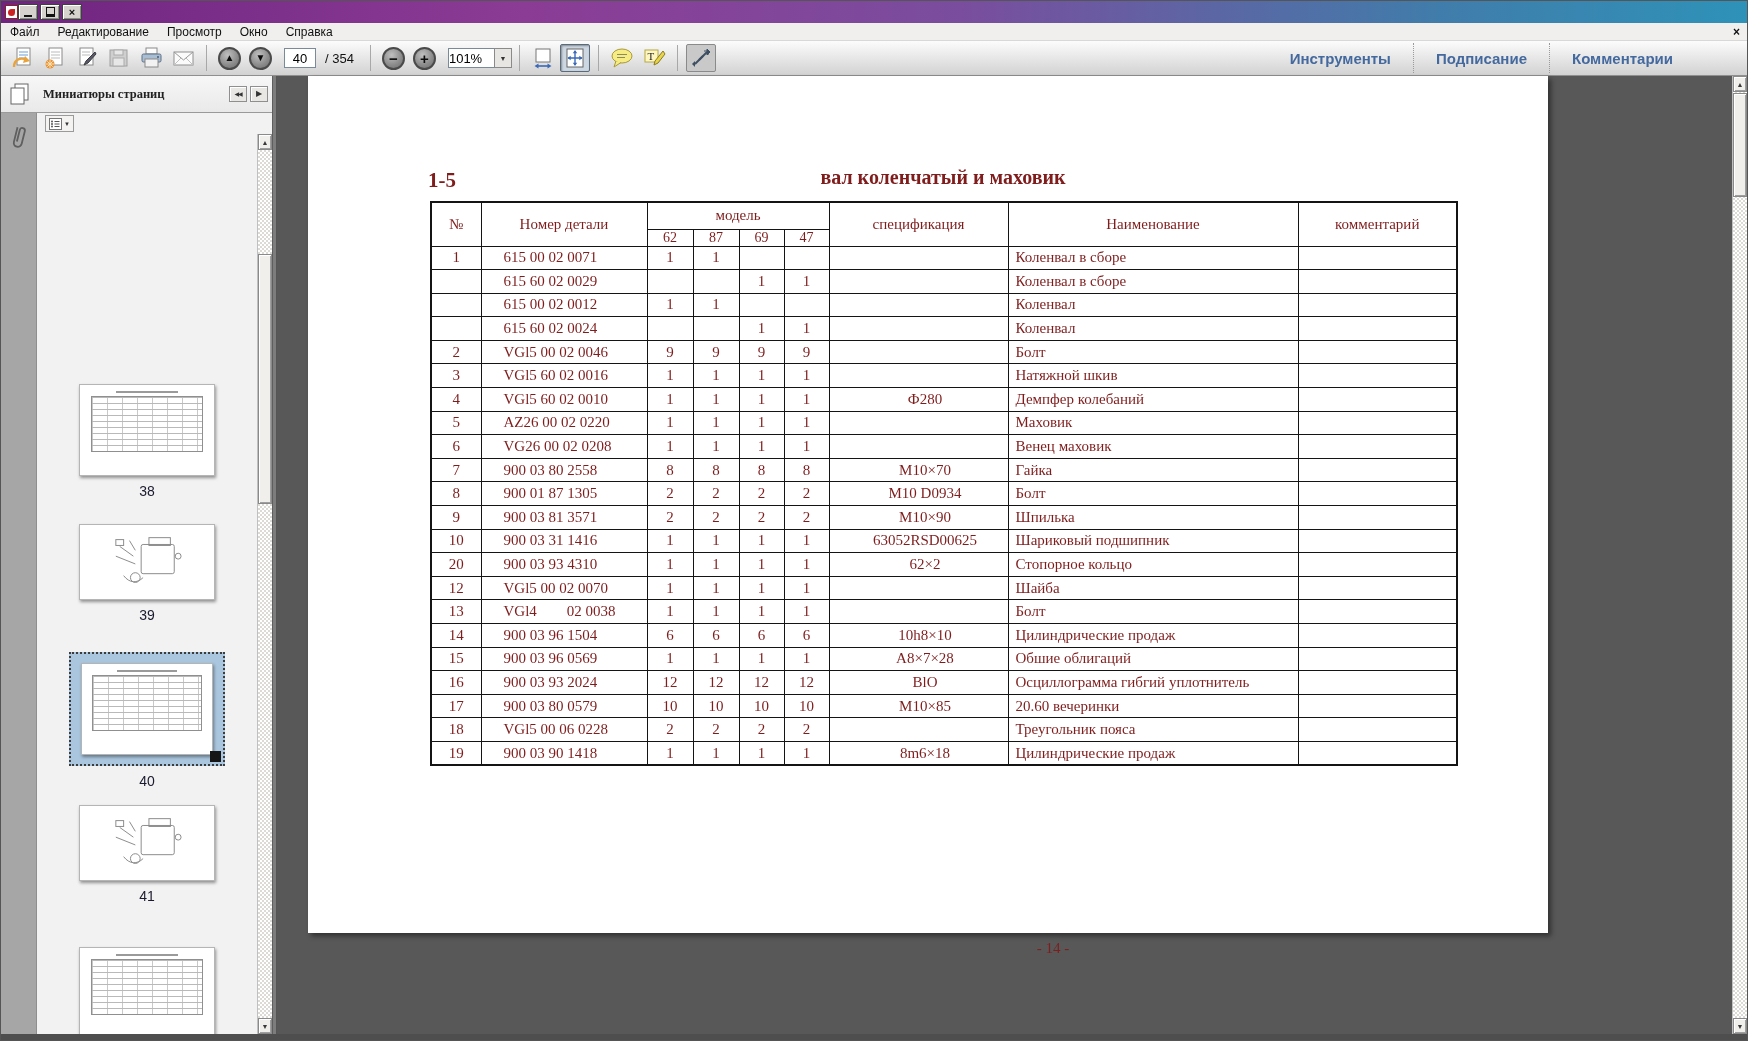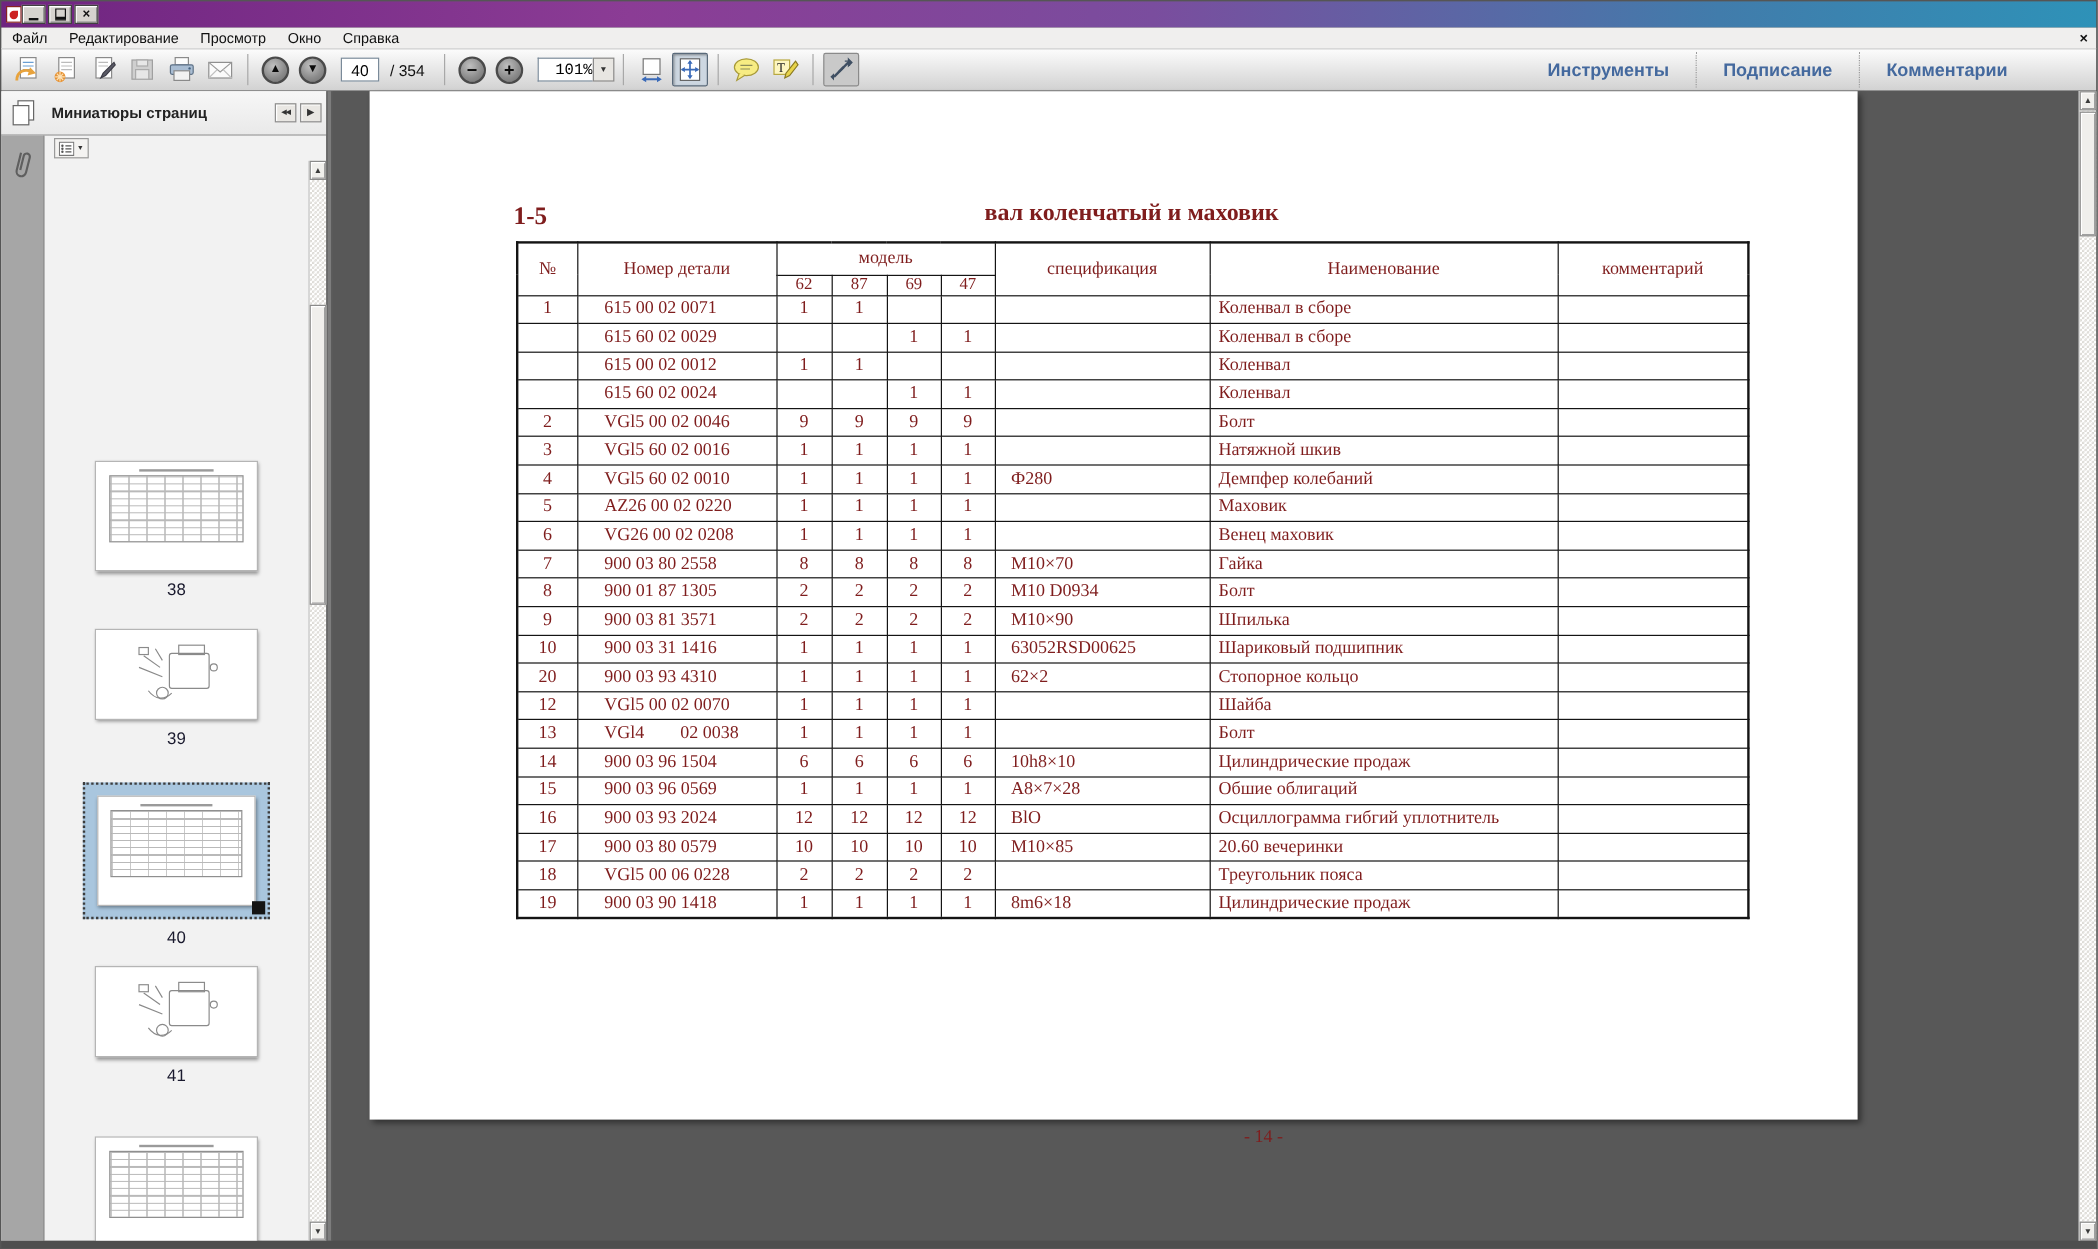--- a/index.html
+++ b/index.html
@@ -35,34 +35,34 @@
   .tbtn.pressed{background:#cdd7e1;border:1px solid #5a6a7a;box-shadow:inset 1px 1px 2px rgba(0,0,0,.35);}
   .tsep{width:1px;height:26px;background:#a8a8a8;margin:0 7px;}
   .round{width:23px;height:23px;border-radius:50%;margin:0 4px;border:2px solid #4a4a4a;
     background:radial-gradient(circle at 40% 32%,#c0c0c0,#8b8b8b 58%,#6d6d6d);
     display:flex;align-items:center;justify-content:center;font-size:10px;color:#0b0b0b;line-height:1;}
   .round.pm{font-size:15px;font-weight:bold;}
   .page-input{width:32px;height:20px;border:1px solid #7a8a99;background:#fff;font-size:13px;text-align:center;
     font-family:"Liberation Sans",sans-serif;margin-left:8px;}
   .page-total{font-size:13px;color:#111;margin:0 9px;white-space:pre;}
   .zoom-input{width:46px;height:20px;border:1px solid #7a8a99;border-right:none;background:#fff;font-size:13px;
-    text-align:right;font-family:Liberation Mono, monospace;margin-left:8px;}
+    text-align:left;font-family:Liberation Sans, sans-serif;margin-left:8px;}
   .combo-drop{width:18px;height:20px;background:#e8e6e2;border:1px solid #8a8a8a;font-size:7px;color:#333;
     display:flex;align-items:center;justify-content:center;}
   .toolbar-right{margin-left:auto;display:flex;align-items:center;height:100%;padding-right:52px;}
   .blue-label{font-size:15px;font-weight:bold;color:#44699e;padding:0 22px;}
   .dotsep{width:1px;height:30px;border-left:1px dotted #9a9a9a;}
 
   
   .main{position:absolute;top:75px;left:0;right:0;bottom:6px;display:flex;}
   .bottom-border{position:absolute;left:0;right:0;bottom:0;height:6px;background:#4e4e4e;}
 
   .leftpane{width:271px;display:flex;flex-direction:column;background:#f2f2f2;}
   .pane-header{height:37px;background:linear-gradient(#f7f7f7,#e9e9e9);border-bottom:1px solid #9a9a9a;
-    display:flex;align-items:center;padding:0 4px 0 8px;}
+    display:flex;align-items:center;padding:0 4px 0 8px;font-family:Liberation Serif, serif;}
   .pane-title{font-size:12.5px;font-weight:bold;color:#222;margin-left:12px;flex:1;}
   .hbtn{width:18px;height:16px;background:#e9e7e3;border:1px solid #8f8f8f;
     box-shadow:inset 1px 1px 0 #fff;display:flex;align-items:center;justify-content:center;
     color:#333;margin-left:3px;line-height:1;}
   .hbtn .dbl{font-size:6px;letter-spacing:-1px;}
   .hbtn .sgl{font-size:8px;}
   .pane-body{flex:1;display:flex;min-height:0;}
   .rail{width:36px;background:#a6a6a6;border-right:1px solid #8e8e8e;display:flex;flex-direction:column;align-items:center;padding-top:10px;}
   .pane-content{flex:1;display:flex;flex-direction:column;min-width:0;}
   .options-row{height:21px;display:flex;align-items:center;padding-left:8px;}
@@ -95,21 +95,21 @@
     font-family:"Liberation Serif",serif;border:2px solid #141414;}
   .pt th,.pt td{border:1px solid #141414;font-weight:normal;overflow:hidden;white-space:nowrap;}
   .pt th{font-size:15px;}
   .pt tr.h1{height:27px;}
   .pt tr.h2{height:17px;}
   .pt tr.h2 th{font-size:14px;}
   .pt tr.dr{height:23.6px;}
   .pt td{font-size:15px;}
   .pt td.c{text-align:center;}
   .pt td.part{padding-left:22px;white-space:pre;}
-  .pt td.spec{padding-left:13px;}
+  .pt td.spec{padding-left:13px;text-align:center;}
   .pt td.name{padding-left:7px;}
 
   
   .vscroll{width:15px;display:flex;flex-direction:column;border-left:1px solid #c0c0c0;
     background-color:#fff;
     background-image:linear-gradient(45deg,#dcdad5 25%,transparent 25%,transparent 75%,#dcdad5 75%),
                      linear-gradient(45deg,#dcdad5 25%,transparent 25%,transparent 75%,#dcdad5 75%);
     background-size:4px 4px;background-position:0 0,2px 2px;}
   .sbtn{height:16px;background:#f0efec;border:1px solid #8a8a8a;box-shadow:inset 1px 1px 0 #fff,inset -1px -1px 0 #9f9f9f;
     display:flex;align-items:center;justify-content:center;font-size:7px;color:#3a3a3a;line-height:1;}

